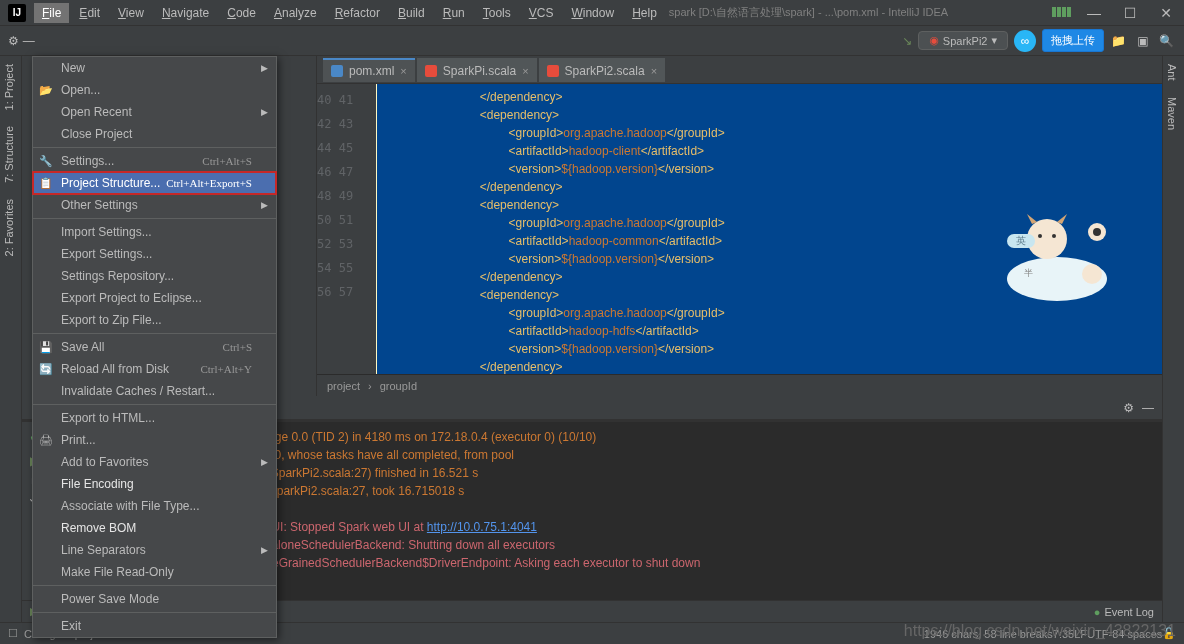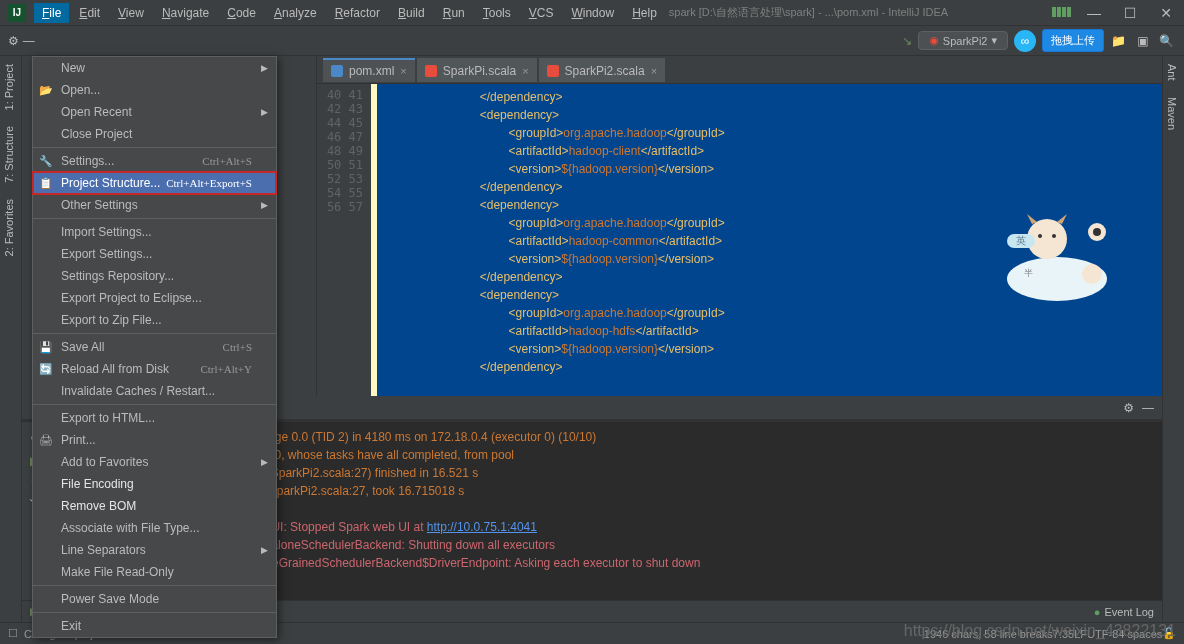--- a/index.html
+++ b/index.html
@@ -1,21 +1,21 @@
 <!DOCTYPE html>
 <html><head>
 <meta charset="utf-8">
 <style>
 * { margin:0; padding:0; box-sizing:border-box; font-family:"Segoe UI",Arial,sans-serif; }
 body { background:#3c3f41; color:#bbbbbb; font-size:12px; width:1184px; height:644px; overflow:hidden; position:relative; }
 .titlebar { height:26px; background:#3c3f41; display:flex; align-items:center; padding:0 4px; border-bottom:1px solid #323232; }
-.app-icon { width:18px; height:18px; background:#14532d; border-radius:2px; margin:0 8px 0 4px; display:flex; align-items:center; justify-content:center; color:#fff; font-weight:bold; font-size:10px; }
+.app-icon { width:18px; height:18px; background:#000000; border-radius:2px; margin:0 8px 0 4px; display:flex; align-items:center; justify-content:center; color:#fff; font-weight:bold; font-size:10px; }
 .menubar { display:flex; gap:2px; }
 .menu-item { padding:3px 8px; cursor:pointer; }
-.menu-item:hover, .menu-item.active { background:#0369a1; color:#fff; }
+.menu-item:hover, .menu-item.active { background:#737373; color:#fff; }
 .menu-item .u { text-decoration:underline; }
 .title-path { margin-left:4px; color:#808080; font-size:11px; }
 .window-controls { margin-left:auto; display:flex; gap:8px; align-items:center; }
 .win-btn { width:28px; height:20px; display:flex; align-items:center; justify-content:center; cursor:pointer; font-size:14px; }
 .toolbar { height:30px; background:#3c3f41; display:flex; align-items:center; padding:0 8px; border-bottom:1px solid #323232; justify-content:flex-end; gap:6px; }
 .toolbar-left { margin-right:auto; display:flex; align-items:center; gap:4px; }
 .run-config { background:#4c5052; border:1px solid #5e6060; padding:2px 10px; border-radius:4px; font-size:11px; display:flex; align-items:center; gap:4px; }
 .blue-btn { background:#1e88e5; color:#fff; padding:3px 8px; border-radius:3px; font-size:11px; border:1px solid #1976d2; }
 .cloud-icon { width:22px; height:22px; background:#29b6f6; border-radius:50%; display:flex; align-items:center; justify-content:center; color:#fff; }
 .tb-icon { width:18px; height:18px; display:flex; align-items:center; justify-content:center; cursor:pointer; }
@@ -36,21 +36,21 @@
 .dd-arrow { position:absolute; right:8px; font-size:9px; }
 .editor-area { flex:1; display:flex; background:#84cc16; overflow:hidden; }
 .editor-left-dark { width:295px; background:#3c3f41; border-right:1px solid #323232; }
 .editor-main { flex:1; display:flex; flex-direction:column; }
 .tabs { height:28px; background:#3c3f41; display:flex; align-items:center; border-bottom:1px solid #323232; padding-left:6px; gap:2px; }
 .tab { padding:4px 8px; display:flex; align-items:center; gap:6px; font-size:12px; background:#515658; border-top:2px solid transparent; }
 .tab.active { background:#4e5254; border-top:2px solid #4a88c7; }
 .tab-icon { width:12px; height:12px; border-radius:2px; }
 .tab-close { font-size:11px; cursor:pointer; color:#999; }
 .code-area { flex:1; display:flex; background:#01458e; overflow:hidden; position:relative; }
-.gutter-nums { width:60px; background:#3c3f41; text-align:right; padding:4px 8px 4px 0; color:#606366; font-family:Consolas,monospace; font-size:12px; line-height:14px; border-right:6px solid #fef9c3; }
+.gutter-nums { width:60px; background:#3c3f41; padding:4px 8px 4px 0; color:#606366; font-family:Consolas,monospace; font-size:12px; line-height:24px; border-right:1px solid #fef9c3; }
 .code-content { flex:1; padding:4px 0 4px 16px; font-family:Consolas,monospace; font-size:12px; line-height:18px; white-space:pre; color:#bbbbbb; }
 .code-content .tag { color:#e8bf6a; }
 .code-content .orange { color:#cc7832; }
 .breadcrumb { height:22px; background:#3c3f41; display:flex; align-items:center; padding:0 10px; gap:8px; font-size:11px; color:#999; border-top:1px solid #2b2b2b; }
 .console { height:180px; background:#2b2b2b; border-top:2px solid #323232; display:flex; }
 .console-gutter { width:50px; background:#3c3f41; display:flex; flex-direction:column; padding:6px 4px; gap:6px; align-items:center; }
 .cg-icon { width:18px; height:18px; cursor:pointer; display:flex; align-items:center; justify-content:center; font-size:12px; }
 .console-body { flex:1; padding:6px 10px; font-family:Consolas,monospace; font-size:12px; line-height:18px; overflow:hidden; }
 .console-header { height:24px; display:flex; align-items:center; justify-content:flex-end; gap:8px; padding:0 8px; border-bottom:1px solid #323232; background:#3c3f41; }
 .log-orange { color:#cc7832; }
@@ -194,25 +194,25 @@
           <span class="dd-icon">🖨</span>
           <span>Print...</span>
         </div>
         <div class="dd-item">
           <span>Add to Favorites</span>
           <span class="dd-arrow">▶</span>
         </div>
         <div class="dd-item disabled">
           <span>File Encoding</span>
         </div>
+        <div class="dd-item">
+          <span>Associate with File Type...</span>
+        </div>
         <div class="dd-item disabled">
           <span>Remove BOM</span>
-        </div>
-        <div class="dd-item">
-          <span>Associate with File Type...</span>
         </div>
         <div class="dd-item">
           <span>Line Separators</span>
           <span class="dd-arrow">▶</span>
         </div>
         <div class="dd-item">
           <span>Make File Read-Only</span>
         </div>
         <div class="dd-sep"></div>
         <div class="dd-item">
@@ -290,20 +290,25 @@
             <path d="M40 20 L35 10 L45 18 Z" fill="#d4a574"></path>
               <path d="M70 20 L75 10 L65 18 Z" fill="#d4a574"></path>
             <circle cx="100" cy="70" r="10" fill="#f5e6d3"></circle>
             <circle cx="105" cy="28" r="9" fill="#f5e6d3"></circle>
               <circle cx="105" cy="28" r="4" fill="#333"></circle>
             <rect x="15" y="30" width="28" height="14" rx="7" fill="#c8e6f0"></rect>
               <text x="29" y="40" font-size="10" text-anchor="middle" fill="#5a7a8a">英</text>
             <text x="32" y="72" font-size="9" fill="#888">半</text>
           </svg>
         </div>
+        <div class="breadcrumb" id="breadcrumb">
+            <span>project</span> 
+            <span>›</span> 
+            <span>groupId</span>
+          </div>
       </div>
     </div>
 
     <div class="console-header">
       <span class="settings-icon">⚙</span>
       <span>—</span>
     </div>
     <div class="console">
       <div class="sep-v">
         <div class="cg-icon green-check" style="margin:6px auto">✔</div>

